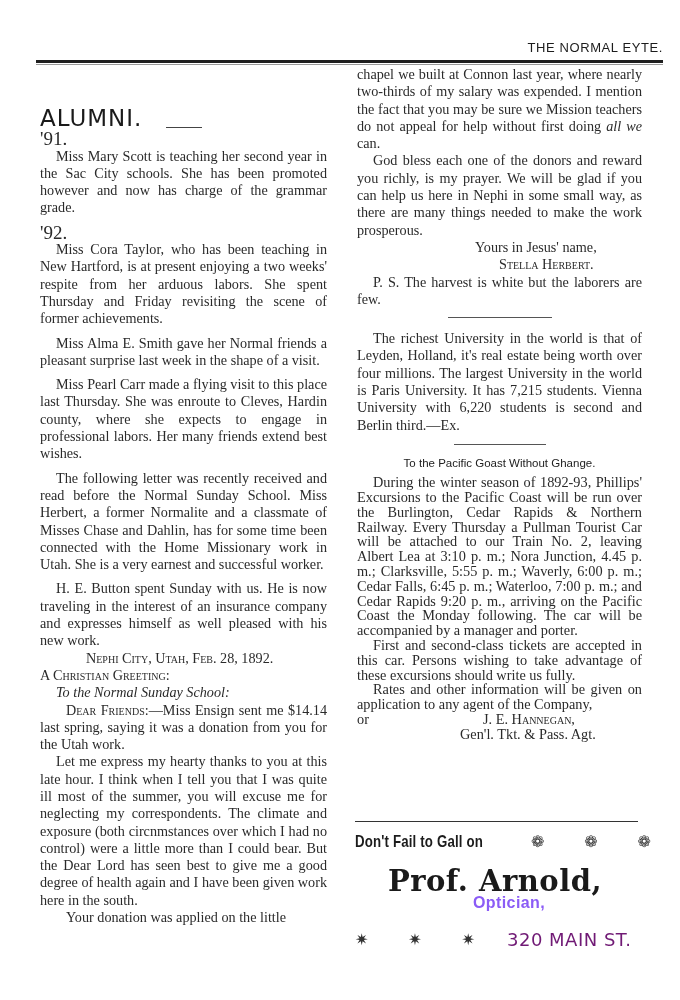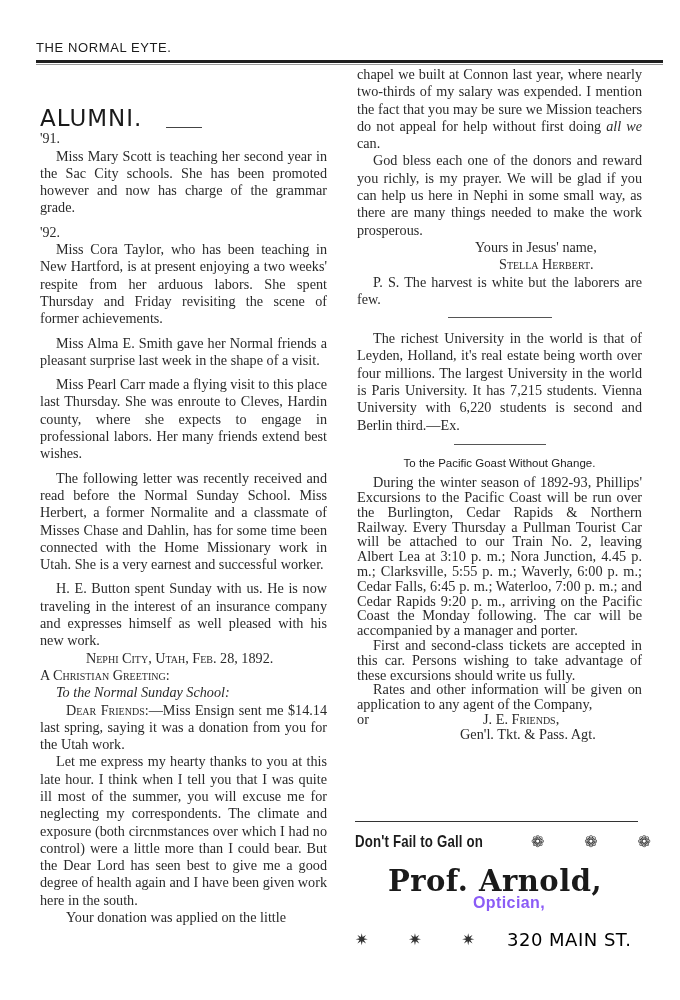--- a/index.html
+++ b/index.html
@@ -2,21 +2,21 @@
 <html><head>
 <meta charset="utf-8">
 <style>
   html, body { margin: 0; padding: 0; background: #ffffff; }
   body {
     width: 680px; height: 1000px; position: relative; overflow: hidden;
     font-family: "Liberation Serif", "DejaVu Serif", serif;
     color: #2a2a2a;
   }
   .page-header {
-    position: absolute; left: 36px; top: 40px; width: 627px; text-align: left;
+    position: absolute; left: 36px; top: 40px; width: 627px; text-align: right;
     font-family: "Liberation Sans", "DejaVu Sans", sans-serif;
     font-size: 13px; letter-spacing: 0.6px; color: #1c1c1c;
   }
   .header-rule {
     position: absolute; left: 36px; top: 60px; width: 627px; height: 0;
     border-top: 3px solid #1f1f1f;
   }
   .header-rule-thin {
     position: absolute; left: 36px; top: 64px; width: 627px; height: 0;
     border-top: 1px solid #9a9a9a;
@@ -28,21 +28,21 @@
   .col-left { left: 40px; width: 287px; margin-top: 44px; }
   .col-right { left: 357px; width: 285px; }
   .col p { margin: 0; text-align: justify; text-indent: 16px; }
   .gap { margin-top: 7px !important; }
   .alumni-title {
     text-align: center; font-family: "DejaVu Sans", sans-serif;
     font-size: 23px; letter-spacing: 1px; margin: 3px 0 4px 0; color: #1a1a1a;
     text-indent: 0 !important;
   }
   .short-rule { width: 36px; margin: 0 auto 2px auto; border-top: 1px solid #444; }
-  .year { text-align: right; text-indent: 0 !important; font-size: 14px; }
+  .year { text-align: right; text-indent: 0 !important; font-size: 19px; }
   .sc { font-variant: small-caps; }
   .dateline { text-indent: 46px !important; }
   .noindent { text-indent: 0 !important; }
   .italic { font-style: italic; }
   .signoff-1 { padding-left: 118px; text-indent: 0 !important; }
   .signoff-2 { padding-left: 142px; text-indent: 0 !important; }
   .mid-rule { width: 104px; margin: 9px auto 12px auto; border-top: 1px solid #555; }
   .mid-rule-2 { width: 92px; margin: 10px auto 10px auto; border-top: 1px solid #555; }
   .sec-title {
     text-align: center !important; text-indent: 0 !important;
@@ -69,21 +69,21 @@
     letter-spacing: 0.5px;
   }
   .ad-profession {
     position: absolute; top: 62px; left: 118px;
     font-family: "Liberation Sans", "DejaVu Sans", sans-serif; font-weight: bold; font-size: 16px;
     color: #8b5cf6; letter-spacing: 0.4px;
   }
   .stars { position: absolute; top: 98px; left: 0; width: 120px; display: flex; justify-content: space-between; font-size: 16px; color: #333; }
   .ad-address {
     position: absolute; top: 97px; left: 152px;
-    font-family: "DejaVu Sans", sans-serif; font-size: 18px; color: #000000; letter-spacing: 0.5px;
+    font-family: "DejaVu Sans", sans-serif; font-size: 18px; color: #701a75; letter-spacing: 0.5px;
   }
 </style>
 </head>
 <body>
 
 <div class="page-header">THE NORMAL EYTE.</div>
 <div class="header-rule"></div>
 <div class="header-rule-thin"></div>
 
 <div class="col col-left">
@@ -112,21 +112,21 @@
   <p class="signoff-2 sc">Stella Herbert.</p>
   <p>P. S. The harvest is white but the laborers are few.</p>
   <div class="mid-rule"></div>
   <p>The richest University in the world is that of Leyden, Holland, it's real estate being worth over four millions. The largest University in the world is Paris University. It has 7,215 students. Vienna University with 6,220 students is second and Berlin third.—Ex.</p>
   <div class="mid-rule-2"></div>
   <p class="sec-title">To the Pacific Goast Without Ghange.</p>
   <div class="rail">
     <p>During the winter season of 1892-93, Phillips' Excursions to the Pacific Coast will be run over the Burlington, Cedar Rapids &amp; Northern Railway. Every Thursday a Pullman Tourist Car will be attached to our Train No. 2, leaving Albert Lea at 3:10 p. m.; Nora Junction, 4.45 p. m.; Clarksville, 5:55 p. m.; Waverly, 6:00 p. m.; Cedar Falls, 6:45 p. m.; Waterloo, 7:00 p. m.; and Cedar Rapids 9:20 p. m., arriving on the Pacific Coast the Monday following. The car will be accompanied by a manager and porter.</p>
     <p>First and second-class tickets are accepted in this car. Persons wishing to take advantage of these excursions should write us fully.</p>
     <p>Rates and other information will be given on application to any agent of the Company,</p>
-    <p class="agent-1"><span class="or">or</span><span class="sc">J. E. Friends,</span></p>
+    <p class="agent-1"><span class="or">or</span><span class="sc">J. E. Hannegan,</span></p>
     <p class="agent-2">Gen'l. Tkt. &amp; Pass. Agt.</p>
   </div>
 </div>
 
 <div class="ad-rule"></div>
 <div class="ad">
   <span class="ad-line1">Don't Fail to Gall on</span>
   <div class="flowers">
     <span>❁</span>
     <span>❁</span>

